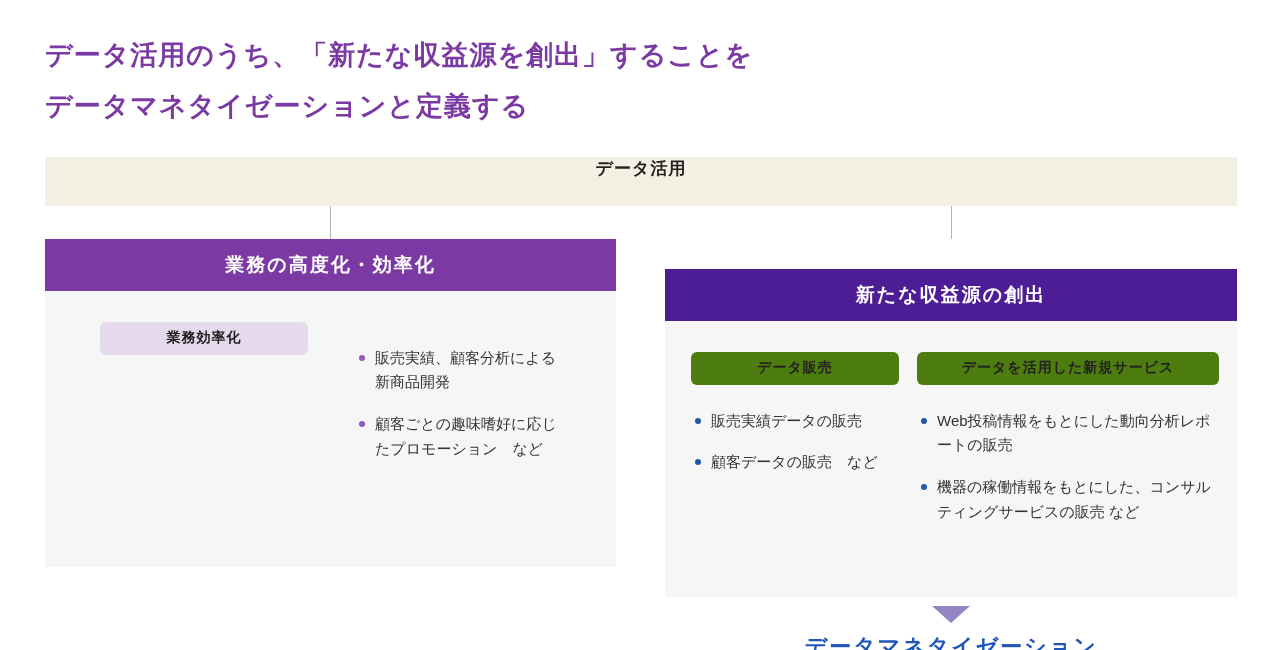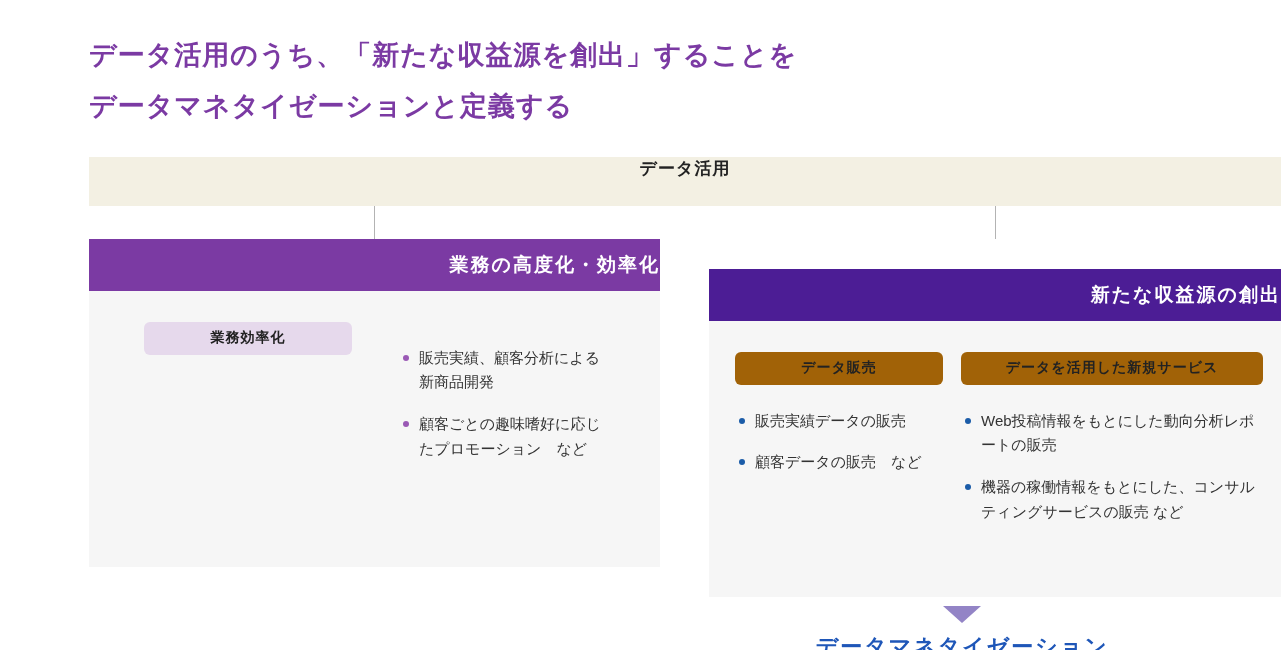--- a/index.html
+++ b/index.html
@@ -2,21 +2,21 @@
 <html><head>
 <meta charset="utf-8">
 <style>
   * { margin: 0; padding: 0; box-sizing: border-box; }
   html, body { background: #ffffff; }
   body {
     width: 1282px; height: 650px;
     font-family: "Liberation Sans", sans-serif;
     overflow: hidden;
   }
-  .page { width: 1282px; height: 650px; position: relative; padding-left: 44px; }
+  .page { width: 1282px; height: 650px; position: relative; }
   .content { margin: 0 45px; width: 1192px; }
 
   
   .title {
     padding-top: 30px;
     font-size: 27px;
     font-weight: 700;
     color: #7B3AA3;
     line-height: 1.9;
     letter-spacing: 1px;
@@ -35,21 +35,21 @@
   
   .connectors { display: flex; gap: 49px; height: 33px; }
   .conn { flex: 1; display: flex; justify-content: center; }
   .conn .line { width: 1px; height: 100%; background: #B3B3B3; }
 
   
   .branches { display: flex; gap: 49px; }
   .branch { flex: 1; }
   .branch-header {
     height: 52px;
-    display: flex; align-items: center; justify-content: flex-end;
+    display: flex; align-items: center; justify-content: center;
     color: #ffffff; font-weight: 700; font-size: 19px;
     letter-spacing: 2px;
   }
   .branch-header.purple { background: #7B3AA3; }
   .branch-header.blue   { background: #4c1d95; margin-top: 30px; }
   .branch-body {
     background: #F6F6F6;
     height: 276px;
     display: flex;
   }
@@ -62,21 +62,21 @@
   .col-b-right { width: 302px; flex: none; }
 
   .pill {
     height: 33px;
     display: flex; align-items: center; justify-content: center;
     font-weight: 700; font-size: 14px; color: #222222;
     border-radius: 6px;
     letter-spacing: 1px;
   }
   .pill.purple { background: #E6D9EC; }
-  .pill.lav    { background: #a16207; }
+  .pill.lav    { background: #4d7c0f; }
 
   ul.bullets { list-style: none; margin-top: 24px; padding-left: 4px; }
   .bullet {
     display: flex; gap: 10px;
     margin-bottom: 17px;
     font-size: 15px; color: #333333; line-height: 1.65;
   }
   .dot {
     width: 6px; height: 6px; border-radius: 50%;
     margin-top: 9px; flex: none;

